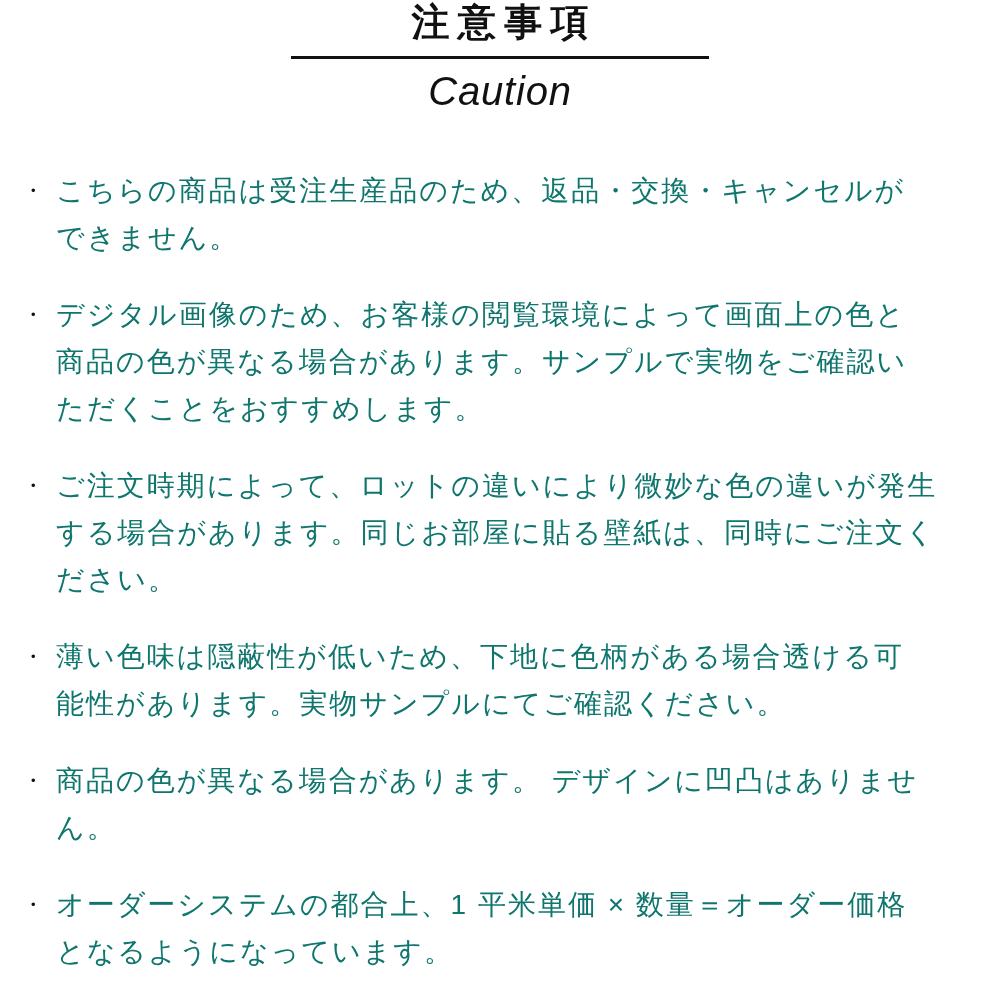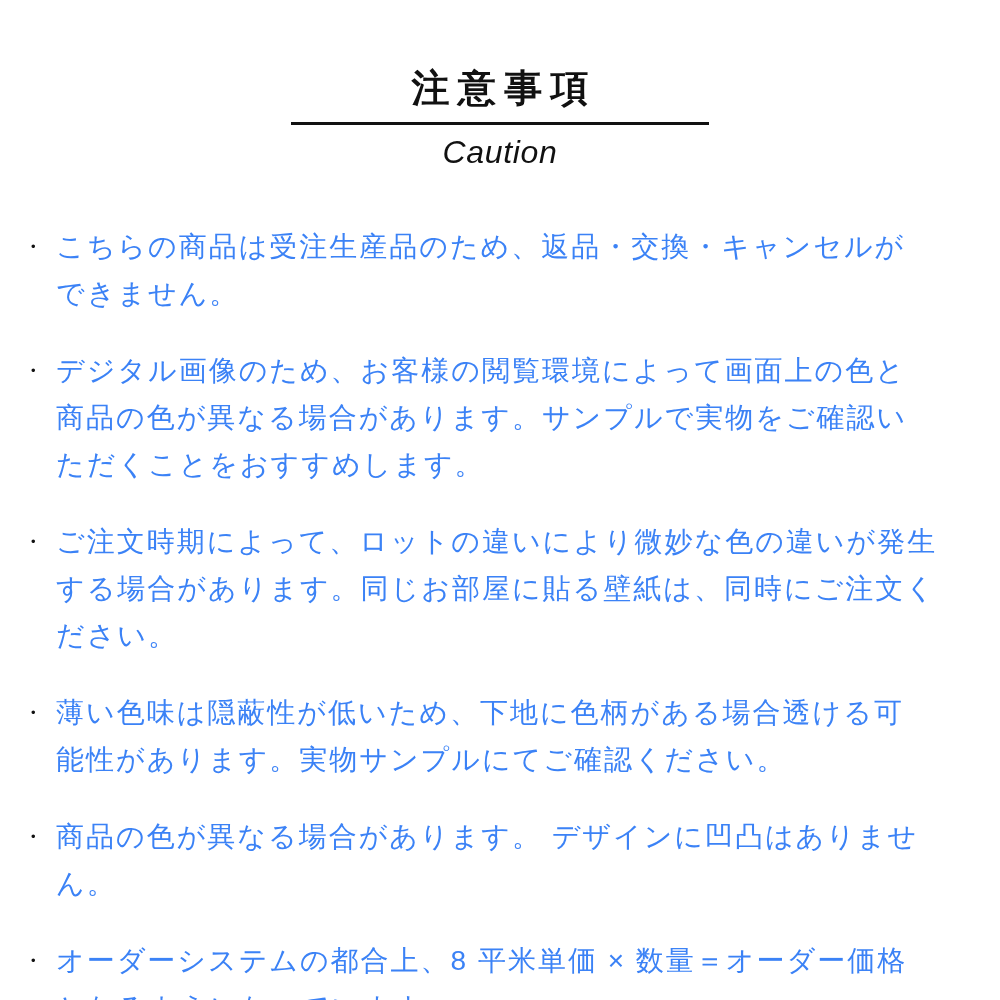--- a/index.html
+++ b/index.html
@@ -9,39 +9,38 @@
     font-family: "Liberation Sans", "DejaVu Sans", sans-serif;
     color: #111111;
   }
   .page {
     width: 1000px;
     height: 1000px;
     background: #ffffff;
     overflow: hidden;
   }
   .header {
-    padding-top: 66px;
     text-align: center;
   }
   .title {
     font-size: 38px;
     font-weight: 700;
     letter-spacing: 0.22em;
     text-indent: 0.22em; 
     color: #111111;
     line-height: 1.2;
   }
   .title-underline {
     width: 418px;
     height: 3px;
     background: #111111;
     margin: 10px auto 8px auto;
   }
   .subtitle {
-    font-size: 32px;
+    font-size: 40px;
     font-style: italic;
     font-weight: 500;
     letter-spacing: 0.02em;
     color: #111111;
     line-height: 1.2;
   }
   .notes {
     list-style: none;
     margin-top: 52px;
     padding: 0 30px 0 20px;
@@ -59,21 +58,21 @@
     width: 36px;
     text-align: left;
     padding-left: 2px;
     font-size: 22px;
     line-height: 47px;
     color: #111111;
   }
   .note-text {
     flex: 1;
     white-space: pre-line; 
-    color: #3b82f6;
+    color: #0f766e;
   }
 </style>
 </head>
 <body>
 
 <div class="page">
 
   <div class="header">
     <div class="title">注意事項</div>
     <div class="title-underline"></div>
@@ -102,18 +101,18 @@
       <span class="note-bullet">・</span>
       <span class="note-text">薄い色味は隠蔽性が低いため、下地に色柄がある場合透ける可
 能性があります。実物サンプルにてご確認ください。</span>
     </li>
     <li class="note-item">
       <span class="note-bullet">・</span>
       <span class="note-text">商品の色が異なる場合があります。 デザインに凹凸はありません。</span>
     </li>
     <li class="note-item">
       <span class="note-bullet">・</span>
-      <span class="note-text">オーダーシステムの都合上、8 平米単価 × 数量＝オーダー価格
+      <span class="note-text">オーダーシステムの都合上、1 平米単価 × 数量＝オーダー価格
 となるようになっています。</span>
     </li>
   </ul>
 
 </div>
 
 </body></html>

